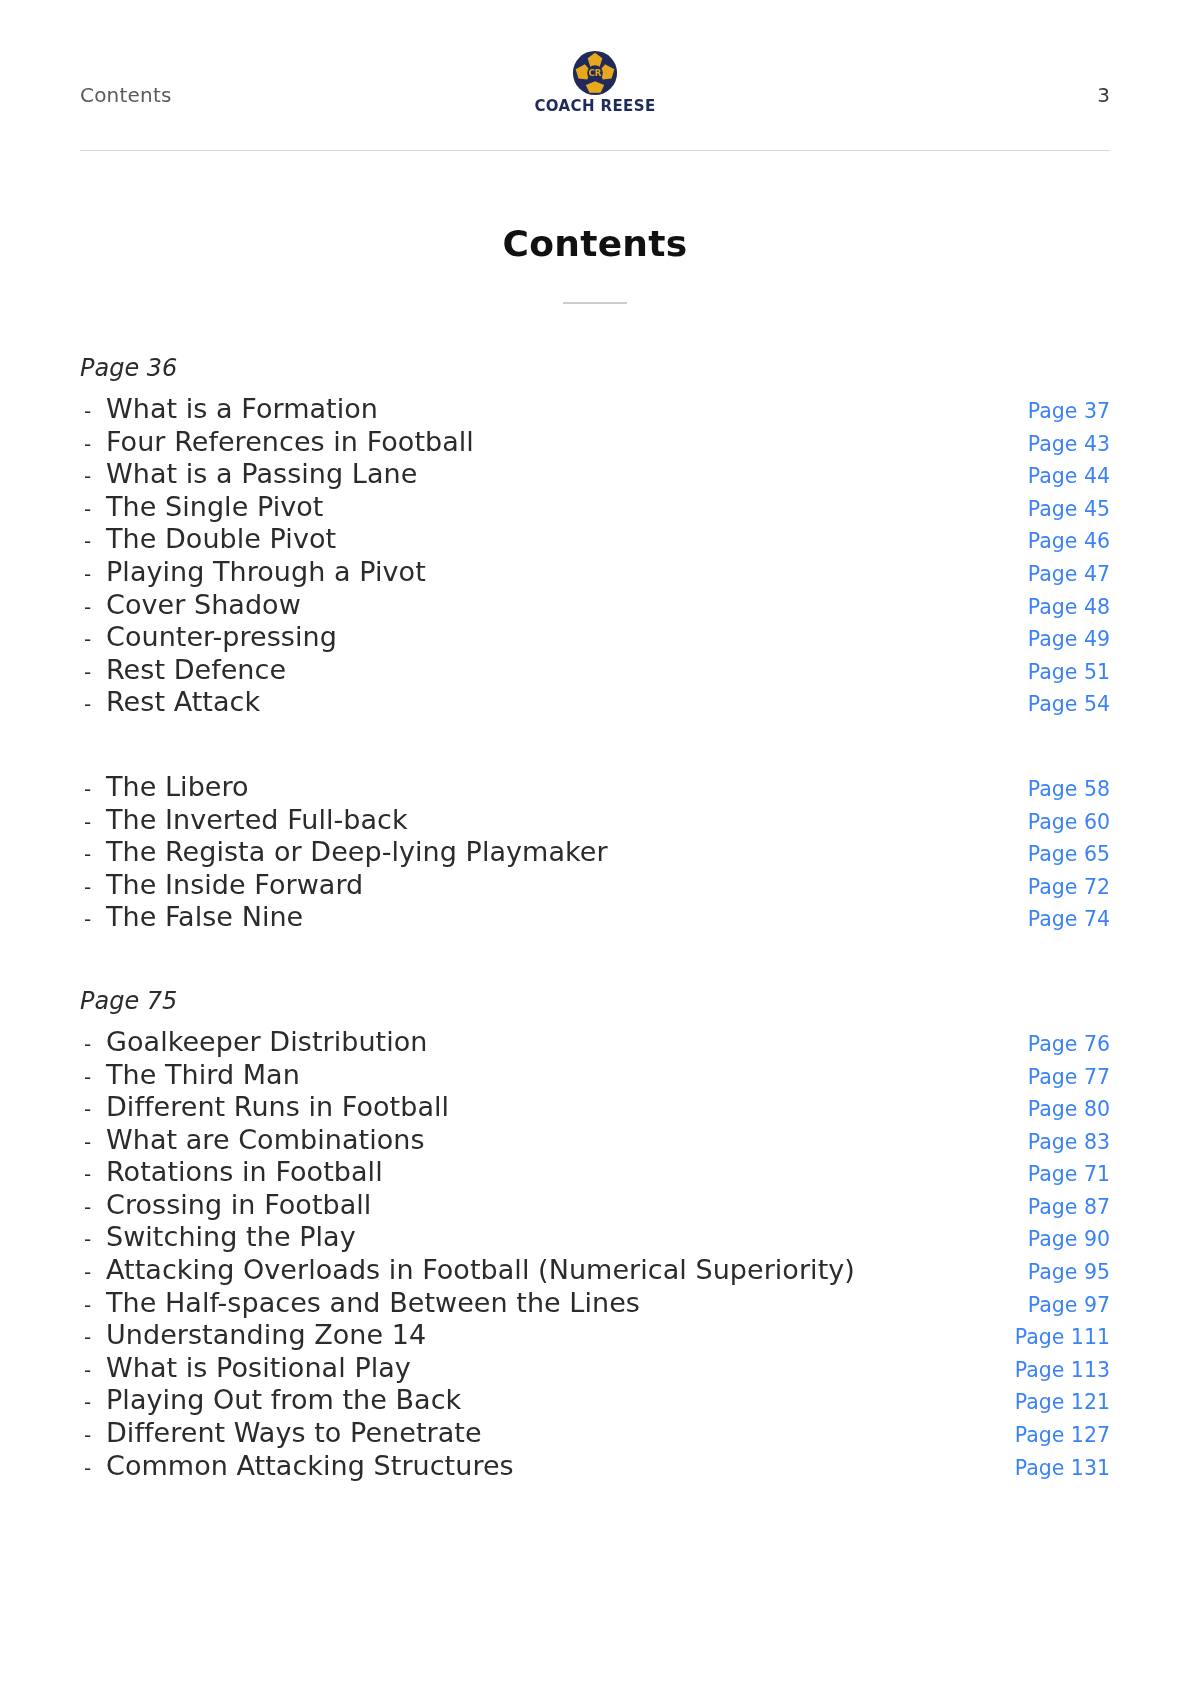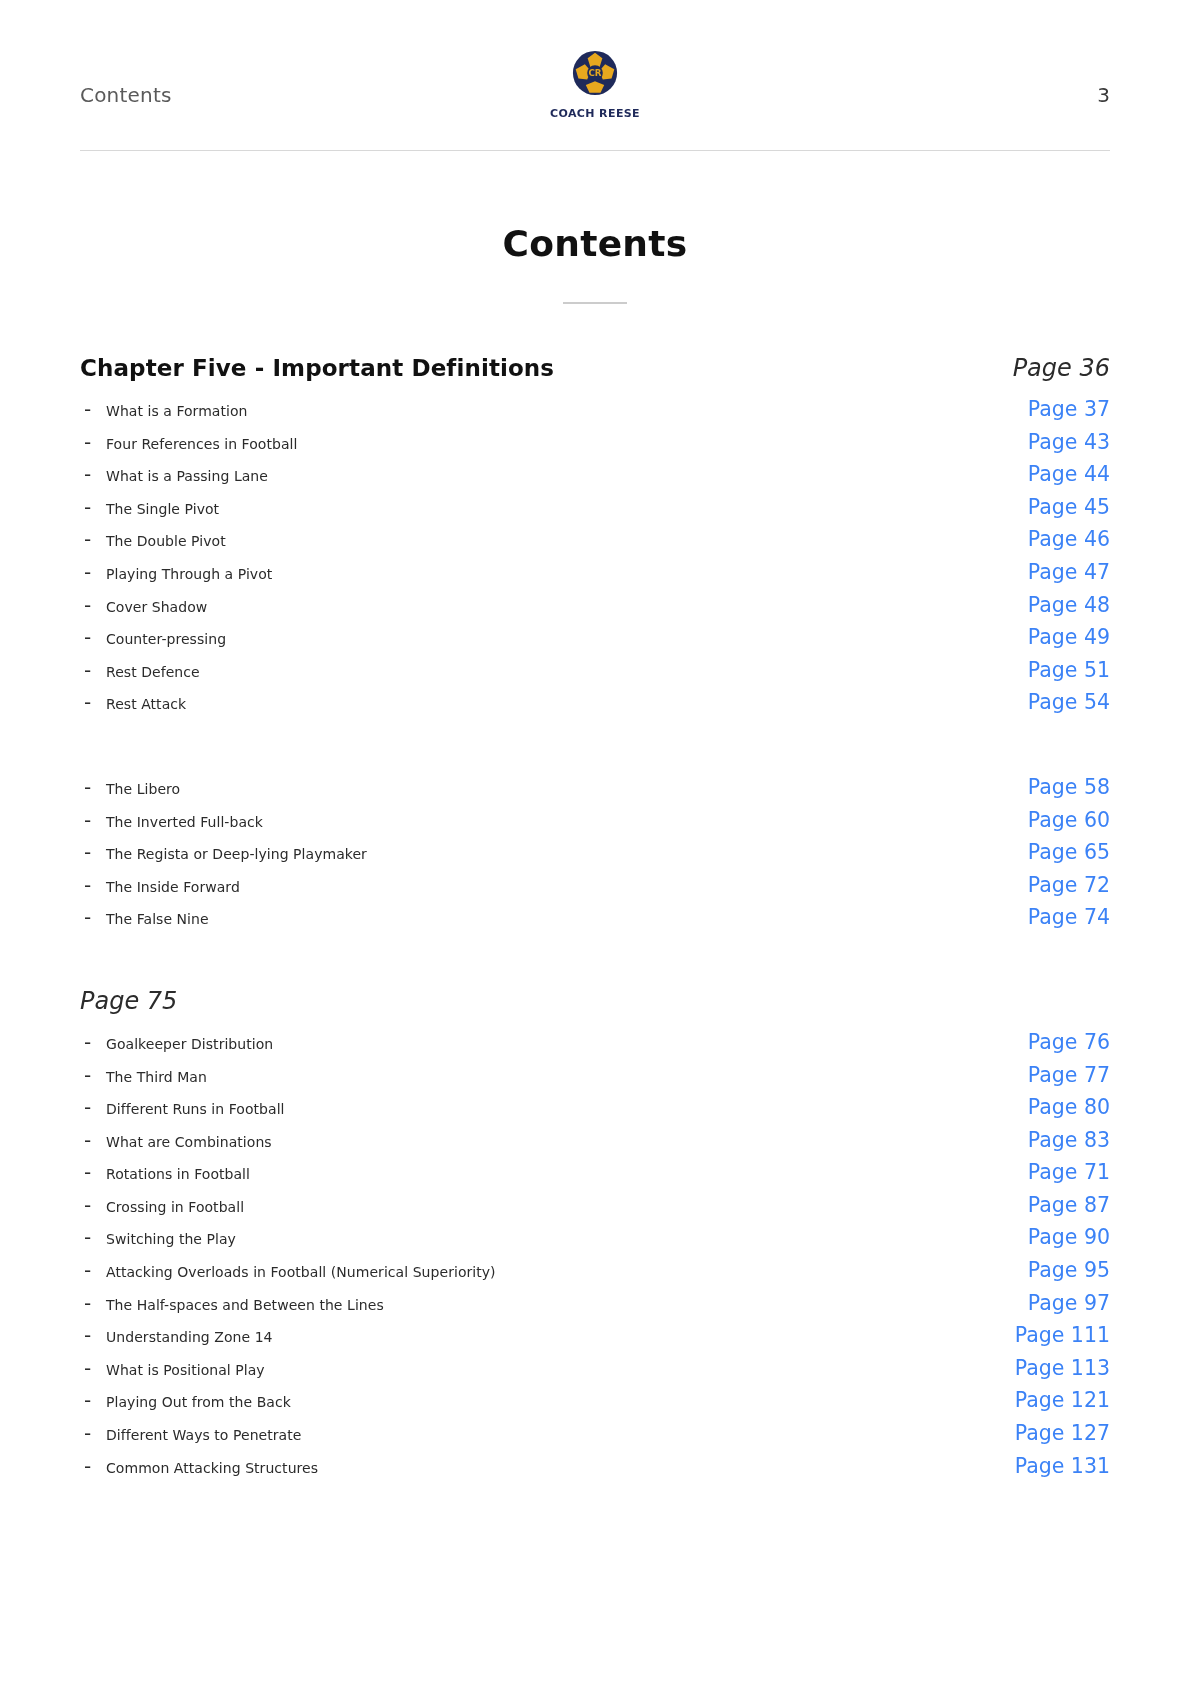--- a/index.html
+++ b/index.html
@@ -55,22 +55,22 @@
     display: flex;
     flex-direction: column;
     align-items: center;
   }
   .ball-wrap {
     width: 46px;
     height: 46px;
     position: relative;
   }
   .brand-name {
-    margin-top: 11px;
-    font-size: 11px;
+    margin-top: 1px;
+    font-size: 15px;
     font-weight: bold;
     letter-spacing: 0.4px;
     color: #1f2a5a;
     font-family: "DejaVu Sans", sans-serif;
     white-space: nowrap;
   }
 
   .header-rule {
     border: 0;
     border-top: 1px solid #d8d8d8;
@@ -135,21 +135,21 @@
     align-items: baseline;
     padding-left: 4px;
   }
   .entry-dash {
     font-size: 20px;
     color: #2b2b2b;
     width: 22px;
     flex: 0 0 22px;
   }
   .entry-label {
-    font-size: 14px;
+    font-size: 27px;
     color: #2b2b2b;
     letter-spacing: 0.05px;
   }
   .entry-page {
     font-size: 20.5px;
     color: #3b82f6;
     white-space: nowrap;
   }
 </style>
 </head>
@@ -179,21 +179,20 @@
     <div class="rh-right">3</div>
   </div>
   <hr class="header-rule">
 
   <h1 class="doc-title">Contents</h1>
   <div class="title-divider"></div>
 
   <div class="toc">
       <div class="chapter-block">
         <div class="chapter-heading">
-          <div class="chapter-title">Chapter Five - Important Definitions</div>
           <div class="chapter-page">Page 36</div>
         </div>
         <ul class="entry-list">
           <li class="entry">
             <span class="entry-left">
               <span class="entry-dash">-</span>
               <span class="entry-label">What is a Formation</span>
             </span>
             <span class="entry-page">Page 37</span>
           </li>

